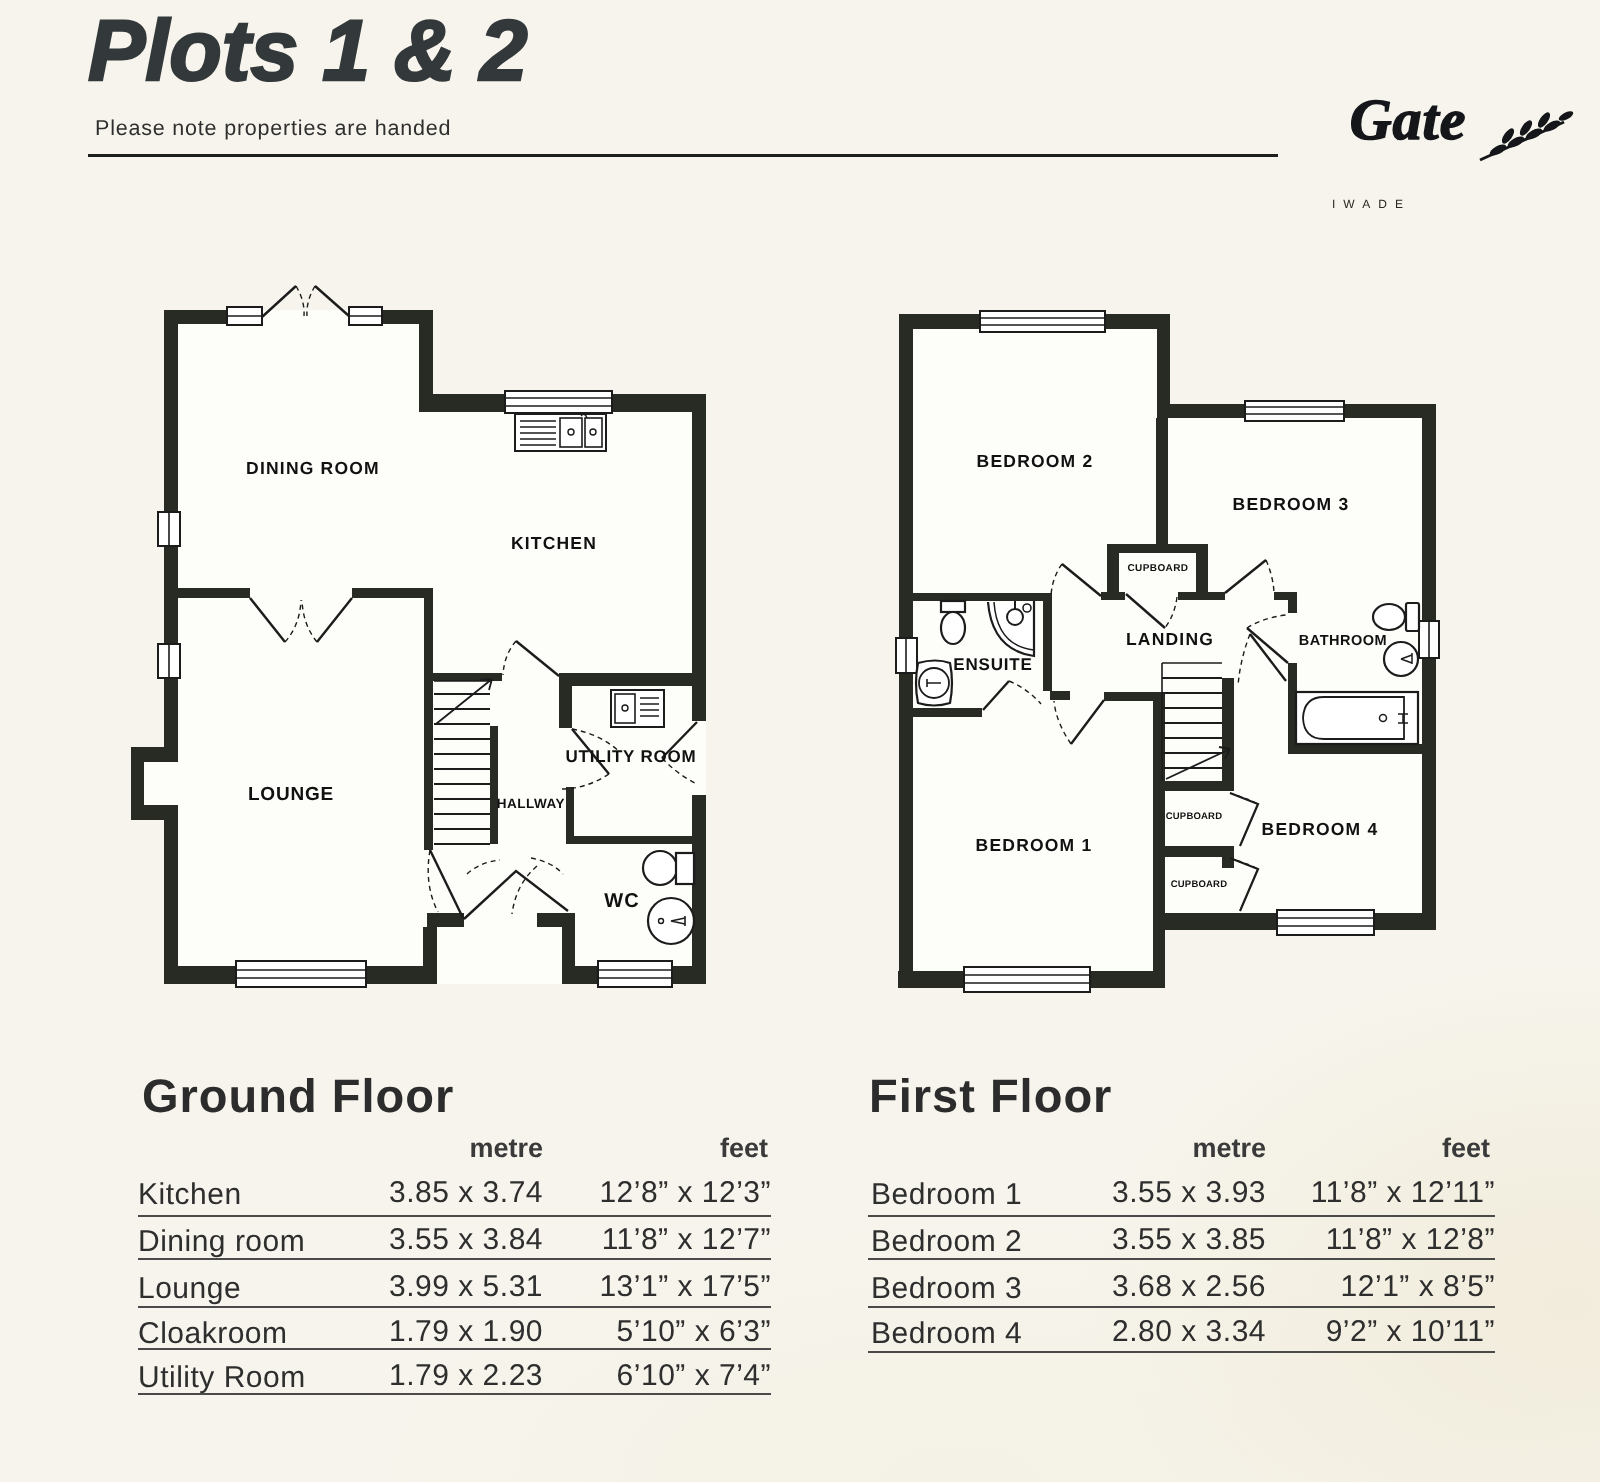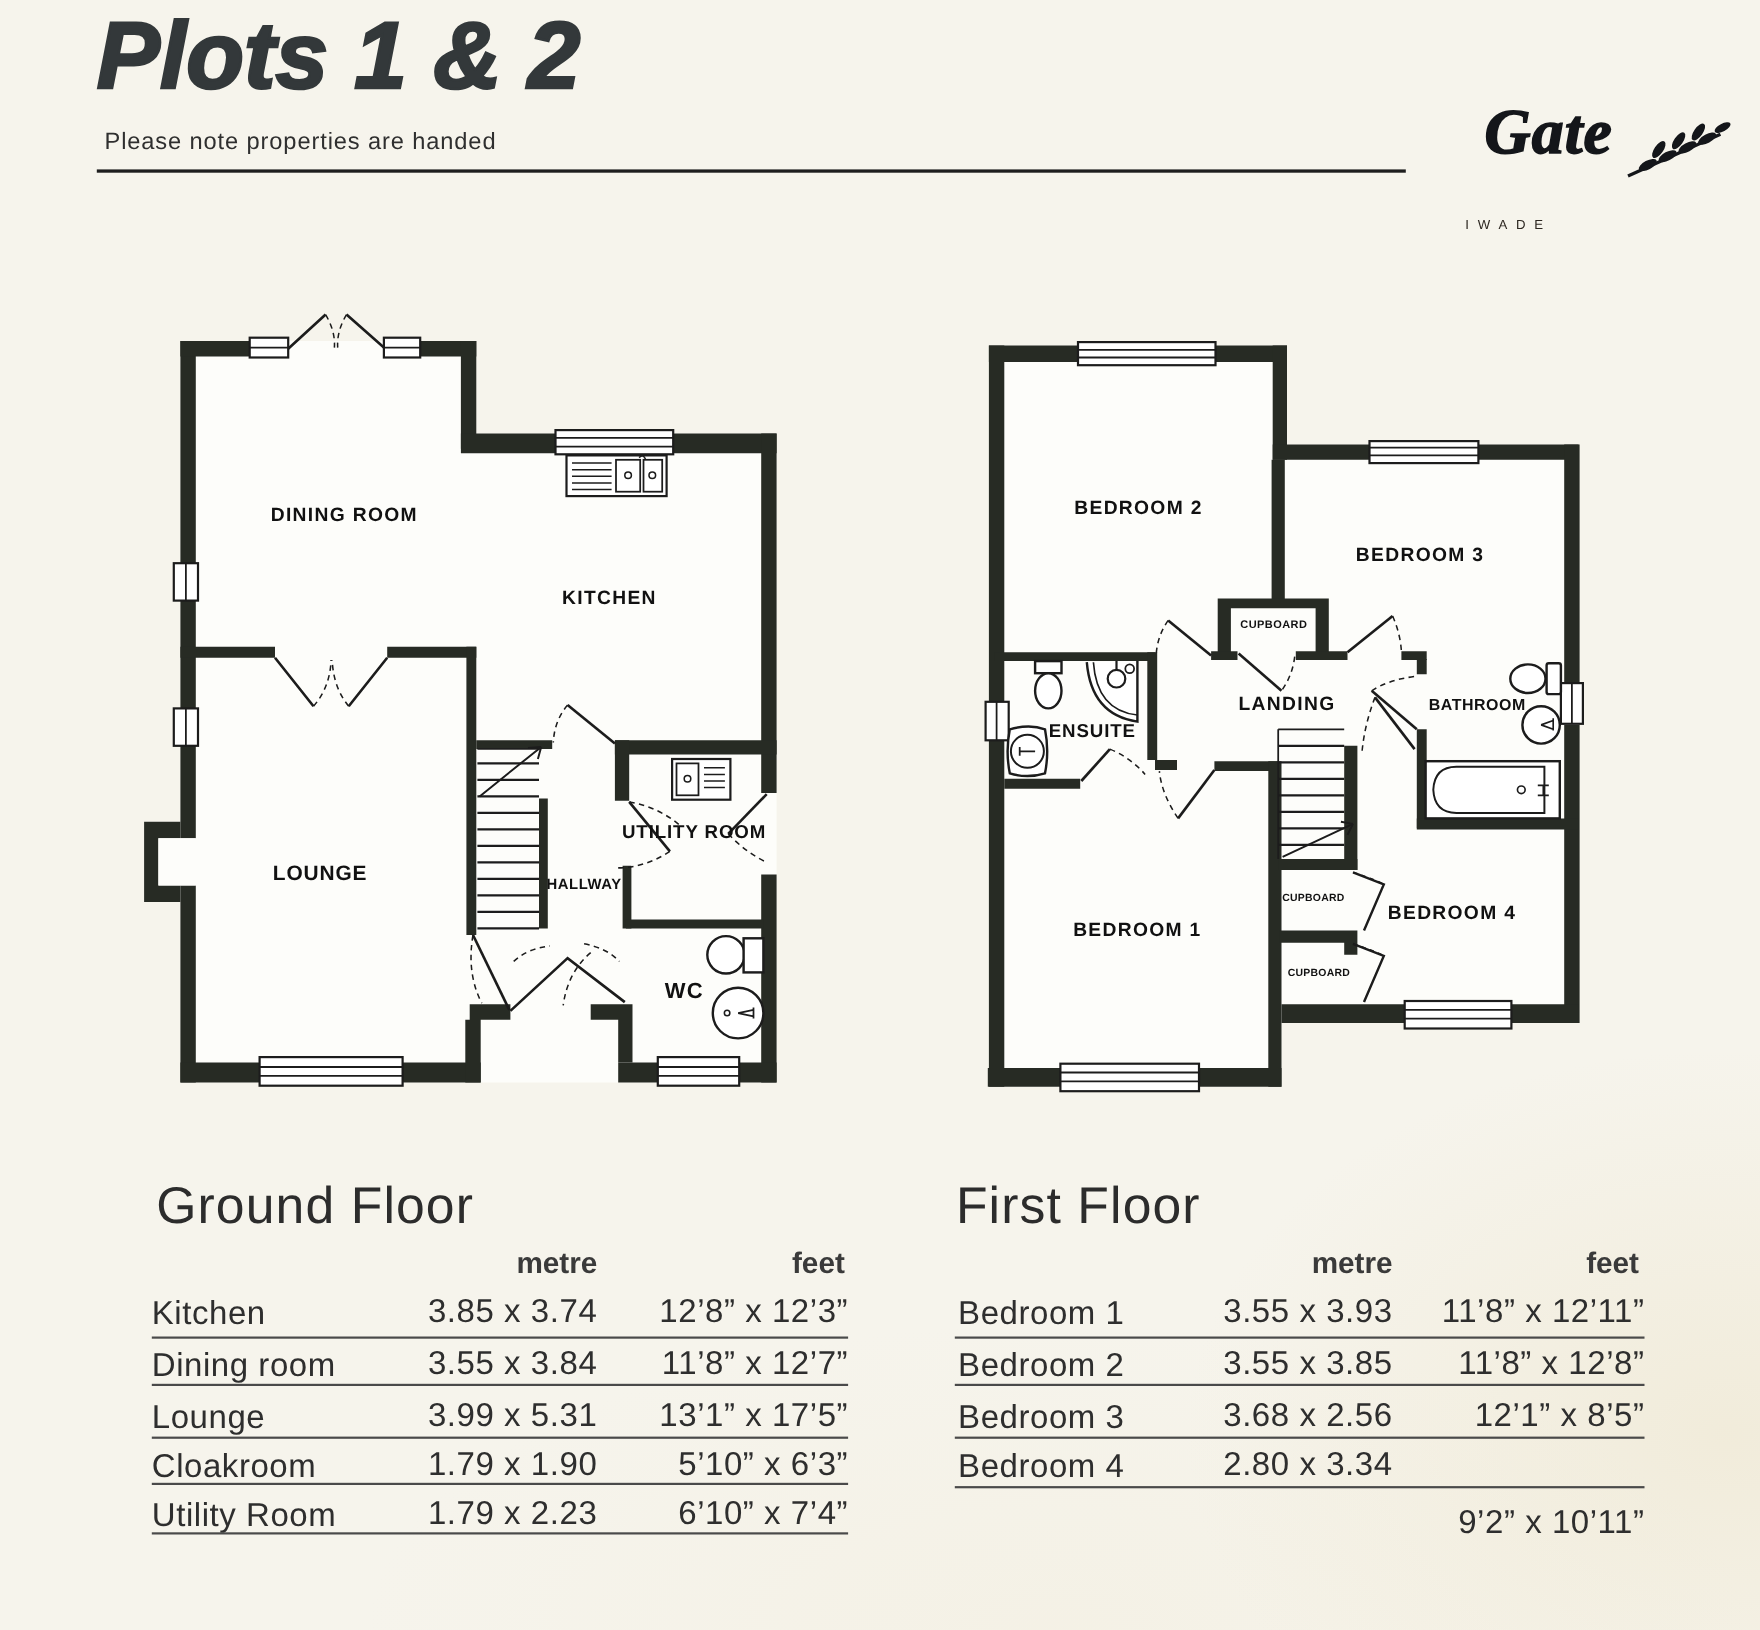--- a/index.html
+++ b/index.html
@@ -8,21 +8,21 @@
  background:
   radial-gradient(ellipse 700px 500px at 98% 88%, rgba(233,222,190,.38) 0%, rgba(246,244,236,0) 70%),
   radial-gradient(ellipse 900px 400px at 60% 100%, rgba(238,230,206,.22) 0%, rgba(246,244,236,0) 70%),
   #f6f4ec;
  font-family:"Liberation Sans",sans-serif;}
 .abs{position:absolute;}
 .rowline{position:absolute;height:0;border-top:2px solid #4a4a4a;}
 .tname{position:absolute;font-size:30px;color:#2e2e2e;letter-spacing:.5px;}
 .tval{position:absolute;font-size:30px;color:#2e2e2e;text-align:right;letter-spacing:.5px;}
 .thead{position:absolute;font-size:27px;color:#3a3a3a;text-align:right;font-weight:bold;}
-.ftitle{position:absolute;font-size:47px;color:#2c2c2c;letter-spacing:1px;}
+.ftitle{position:absolute;font-size:47px;color:#2c2c2c;letter-spacing:1px;font-weight:bold;}
 </style>
 </head>
 <body>
 <div class="page">
 
 <div class="abs" style="left:88px;top:2px;width:520px;height:110px;font-family:Liberation Sans, sans-serif;font-style:italic;font-weight:bold;font-size:86px;color:#33383a;letter-spacing:0px;-webkit-text-stroke:2.5px #33383a;">Plots 1 &amp; 2</div>
 
 <div class="abs" style="left:95px;top:116px;font-size:21.5px;color:#2f2f2f;letter-spacing:.8px;">Please note properties are handed</div>
 
 <div class="abs" style="left:88px;top:154px;width:1190px;border-top:3px solid #1e1e1e;"></div>
@@ -408,15 +408,15 @@
 <div class="tname" style="left:871px;top:1225px;">Bedroom 2</div>
 <div class="tval" style="left:1066px;top:1223px;width:200px;">3.55 x 3.85</div>
 <div class="tval" style="left:1265px;top:1223px;width:230px;">11’8” x 12’8”</div>
 <div class="rowline" style="left:868px;top:1258px;width:627px;"></div>
 <div class="tname" style="left:871px;top:1272px;">Bedroom 3</div>
 <div class="tval" style="left:1066px;top:1270px;width:200px;">3.68 x 2.56</div>
 <div class="tval" style="left:1265px;top:1270px;width:230px;">12’1” x 8’5”</div>
 <div class="rowline" style="left:868px;top:1306px;width:627px;"></div>
 <div class="tname" style="left:871px;top:1317px;">Bedroom 4</div>
 <div class="tval" style="left:1066px;top:1315px;width:200px;">2.80 x 3.34</div>
-<div class="tval" style="left:1265px;top:1368px;width:230px;">9’2” x 10’11”</div>
+<div class="tval" style="left:1265px;top:1315px;width:230px;">9’2” x 10’11”</div>
 <div class="rowline" style="left:868px;top:1351px;width:627px;"></div>
 </div>
 
 </body></html>

